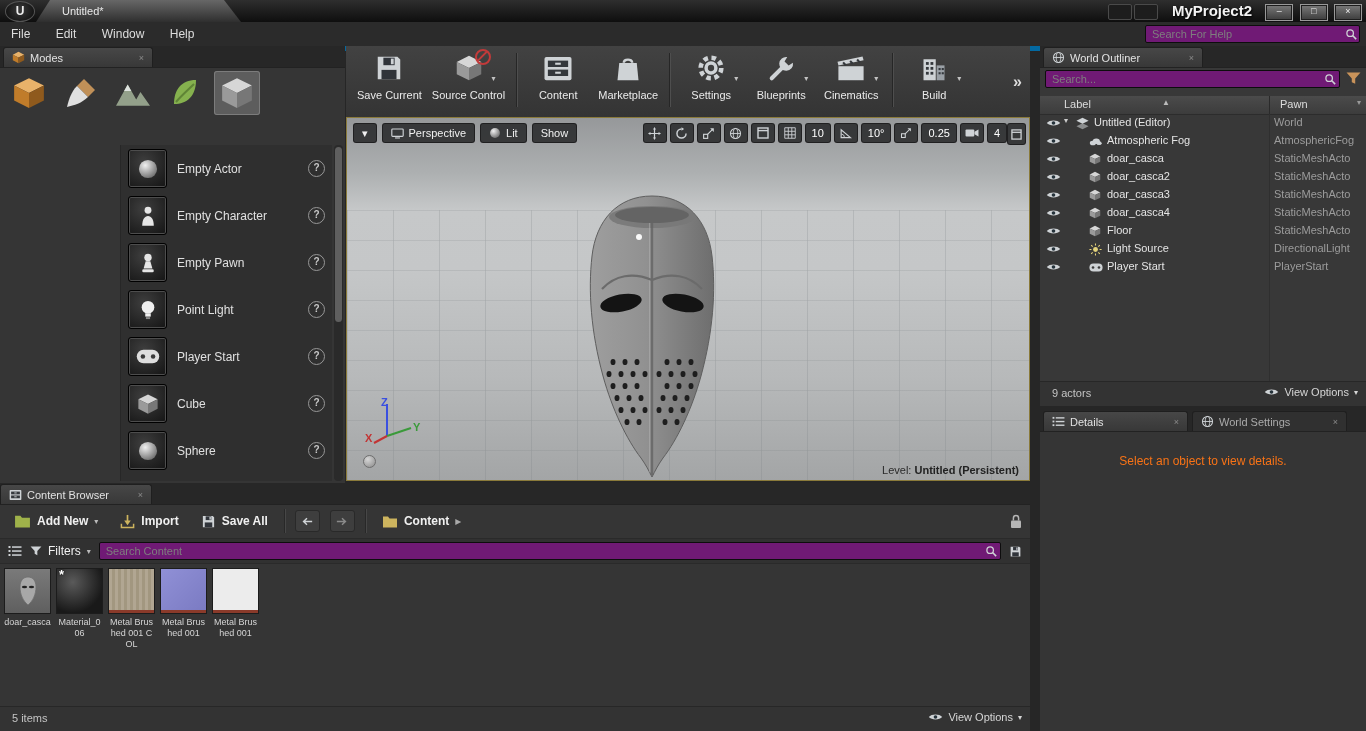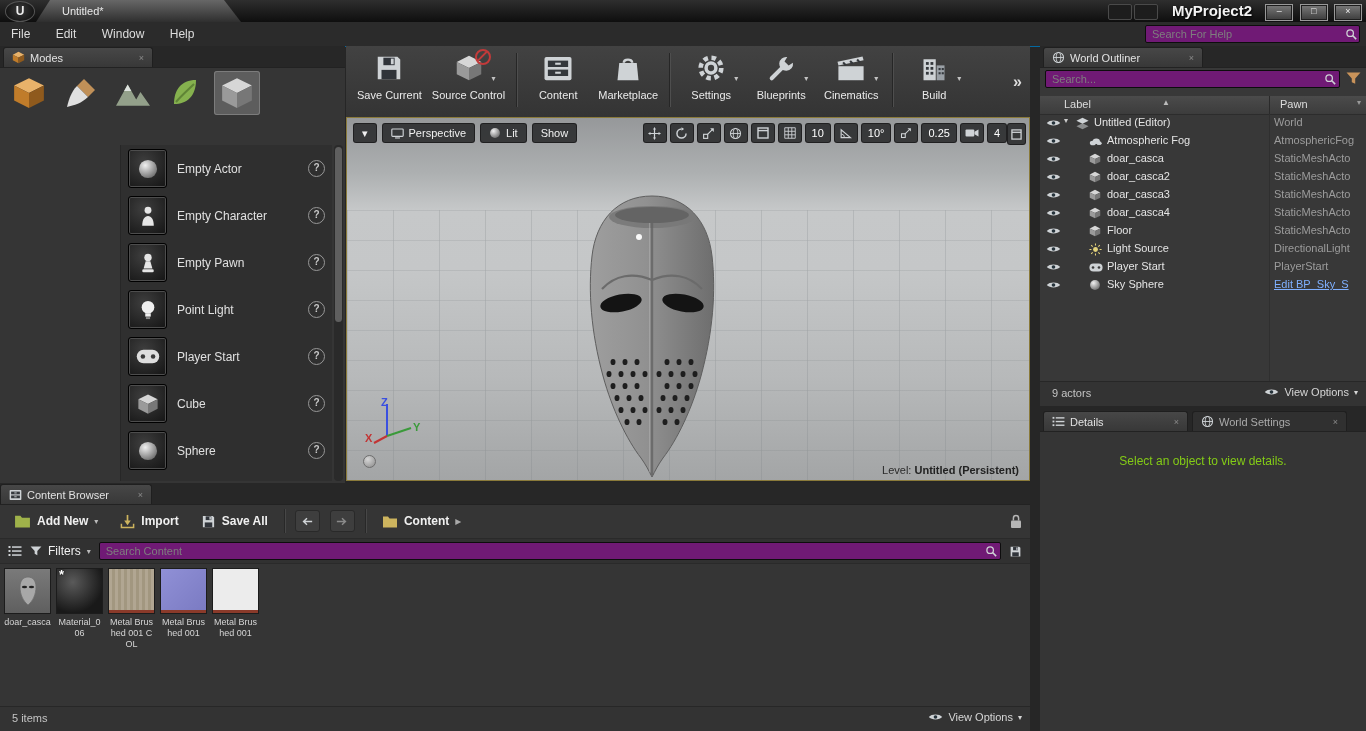--- a/index.html
+++ b/index.html
@@ -14,21 +14,21 @@
   
   .titlebar{left:0;top:0;width:1366px;height:22px;background:linear-gradient(#2e2e2e,#0e0e0e);}
   .ue-logo{left:5px;top:1px;width:28px;height:19px;background:radial-gradient(circle at 50% 40%,#3a3a3a,#0a0a0a);
            border:1px solid #555;border-radius:50%;color:#eee;font-weight:bold;font-size:12px;text-align:center;line-height:18px;}
   .doc-tab{left:36px;top:0;width:205px;height:22px;background:linear-gradient(#676767,#2f2f2f);
            clip-path:polygon(14px 0,188px 0,205px 100%,0 100%);color:#e8e8e8;font-size:11px;line-height:22px;padding-left:26px;box-sizing:border-box;}
   .tb-mini{top:4px;width:22px;height:14px;background:#1d1d1d;border:1px solid #4a4a4a;border-radius:2px;}
   .proj-title{left:1172px;top:2px;font-size:15px;font-weight:bold;color:#f2f2f2;text-shadow:1px 1px 2px #000;}
   .win-btn{display:inline-block;width:26px;height:15px;margin-left:3px;background:linear-gradient(#7a7a7a,#3c3c3c);
            border:1px solid #999;box-shadow:inset 0 0 0 1px #1d1d1d;color:#eee;font-size:9px;line-height:13px;text-align:center;}
-  .menubar{left:0;top:22px;width:1366px;height:24px;background:#2b2b2b;border-bottom:1px solid #0369a1;}
+  .menubar{left:0;top:22px;width:1366px;height:24px;background:#2b2b2b;border-bottom:5px solid #0369a1;}
   .menu-item{display:inline-block;padding:5px 11px 0 11px;color:#ddd;font-size:12px;}
 
   
   .tabstrip{position:absolute;left:0;top:0;width:100%;height:21px;background:#272727;border-bottom:1px solid #222;}
   .tab{position:absolute;top:1px;height:20px;background:linear-gradient(#474747,#383838);border:1px solid #1f1f1f;border-bottom:none;
        border-radius:3px 3px 0 0;display:flex;align-items:center;gap:5px;padding:0 8px;font-size:11px;color:#e2e2e2;box-sizing:border-box;}
   .tab.inactive{background:#303030;color:#aaa;}
   .tclose{color:#8a8a8a;font-size:9px;margin-left:4px;}
 
   
@@ -93,21 +93,21 @@
   .lvl1 .ol-ic{left:49px;} .lvl1 .ol-label{left:67px;}
   .ol-label{position:absolute;top:2px;font-size:11px;color:#e4e4e4;white-space:nowrap;}
   .ol-type{position:absolute;left:234px;top:2px;width:90px;font-size:11px;color:#9c9c9c;white-space:nowrap;overflow:hidden;}
   .ol-type.link{color:#7fb0ff;text-decoration:underline;}
   .ol-vline{position:absolute;left:229px;top:68px;bottom:24px;width:1px;background:#2f2f2f;}
   .panel-footer{position:absolute;left:0;bottom:0;width:100%;height:24px;background:#333;border-top:1px solid #272727;font-size:11px;color:#c4c4c4;}
   .vopts{position:absolute;right:8px;top:4px;display:flex;align-items:center;gap:5px;color:#d6d6d6;}
 
   
   .details{left:1040px;top:410px;width:326px;height:321px;background:#353535;}
-  .details-msg{position:absolute;left:0;top:44px;width:100%;text-align:center;color:#84cc16;font-size:12px;}
+  .details-msg{position:absolute;left:0;top:44px;width:100%;text-align:center;color:#f97316;font-size:12px;}
 
   
   .cbrowser{left:0;top:483px;width:1030px;height:248px;background:#353535;}
   .cb-toolbar{position:absolute;left:0;top:21px;width:100%;height:34px;display:flex;align-items:center;padding:0 8px;gap:10px;box-sizing:border-box;}
   .cb-flat{display:flex;align-items:center;gap:6px;font-size:12px;font-weight:bold;color:#f0f0f0;padding:3px 6px;}
   .nav-btn{width:23px;height:20px;background:#3e3e3e;border:1px solid #292929;border-radius:3px;display:flex;align-items:center;justify-content:center;}
   .cb-sep{width:1px;height:24px;background:#282828;box-shadow:1px 0 0 #474747;}
   .cb-filter-row{position:absolute;left:0;top:55px;width:100%;height:26px;background:#313131;display:flex;align-items:center;gap:8px;padding:0 8px;box-sizing:border-box;border-top:1px solid #2a2a2a;border-bottom:1px solid #2a2a2a;}
   .cb-search-wrap{flex:1;position:relative;}
   .cb-search-wrap input{width:100%;box-sizing:border-box;height:18px;}
@@ -803,30 +803,20 @@
       <div class="ol-row lvl1">
         <svg class="ic ol-eye" width="15" height="10">
             <use href="#i-eye"></use>
           </svg>
         <svg class="ic ol-ic" width="14" height="9" style="top:5px">
             <use href="#i-gamepad"></use>
           </svg>
         <span class="ol-label">Player Start</span>
         <span class="ol-type">PlayerStart</span>
       </div>
-      <div class="ol-row lvl1">
-        <svg class="ic ol-eye" width="15" height="10">
-            <use href="#i-eye"></use>
-          </svg>
-        <svg class="ic ol-ic" width="12" height="12">
-            <use href="#i-sphere"></use>
-          </svg>
-        <span class="ol-label">Sky Sphere</span>
-        <span class="ol-type link">Edit BP_Sky_S</span>
-      </div>
     </div>
 
     <div class="panel-footer">
       <span class="abs" style="left:12px;top:5px">9 actors</span>
       <span class="vopts">
         <svg class="ic" width="15" height="10">
             <use href="#i-eye"></use>
           </svg>
         <span>View Options</span>
         <span style="font-size:8px">▾</span>

